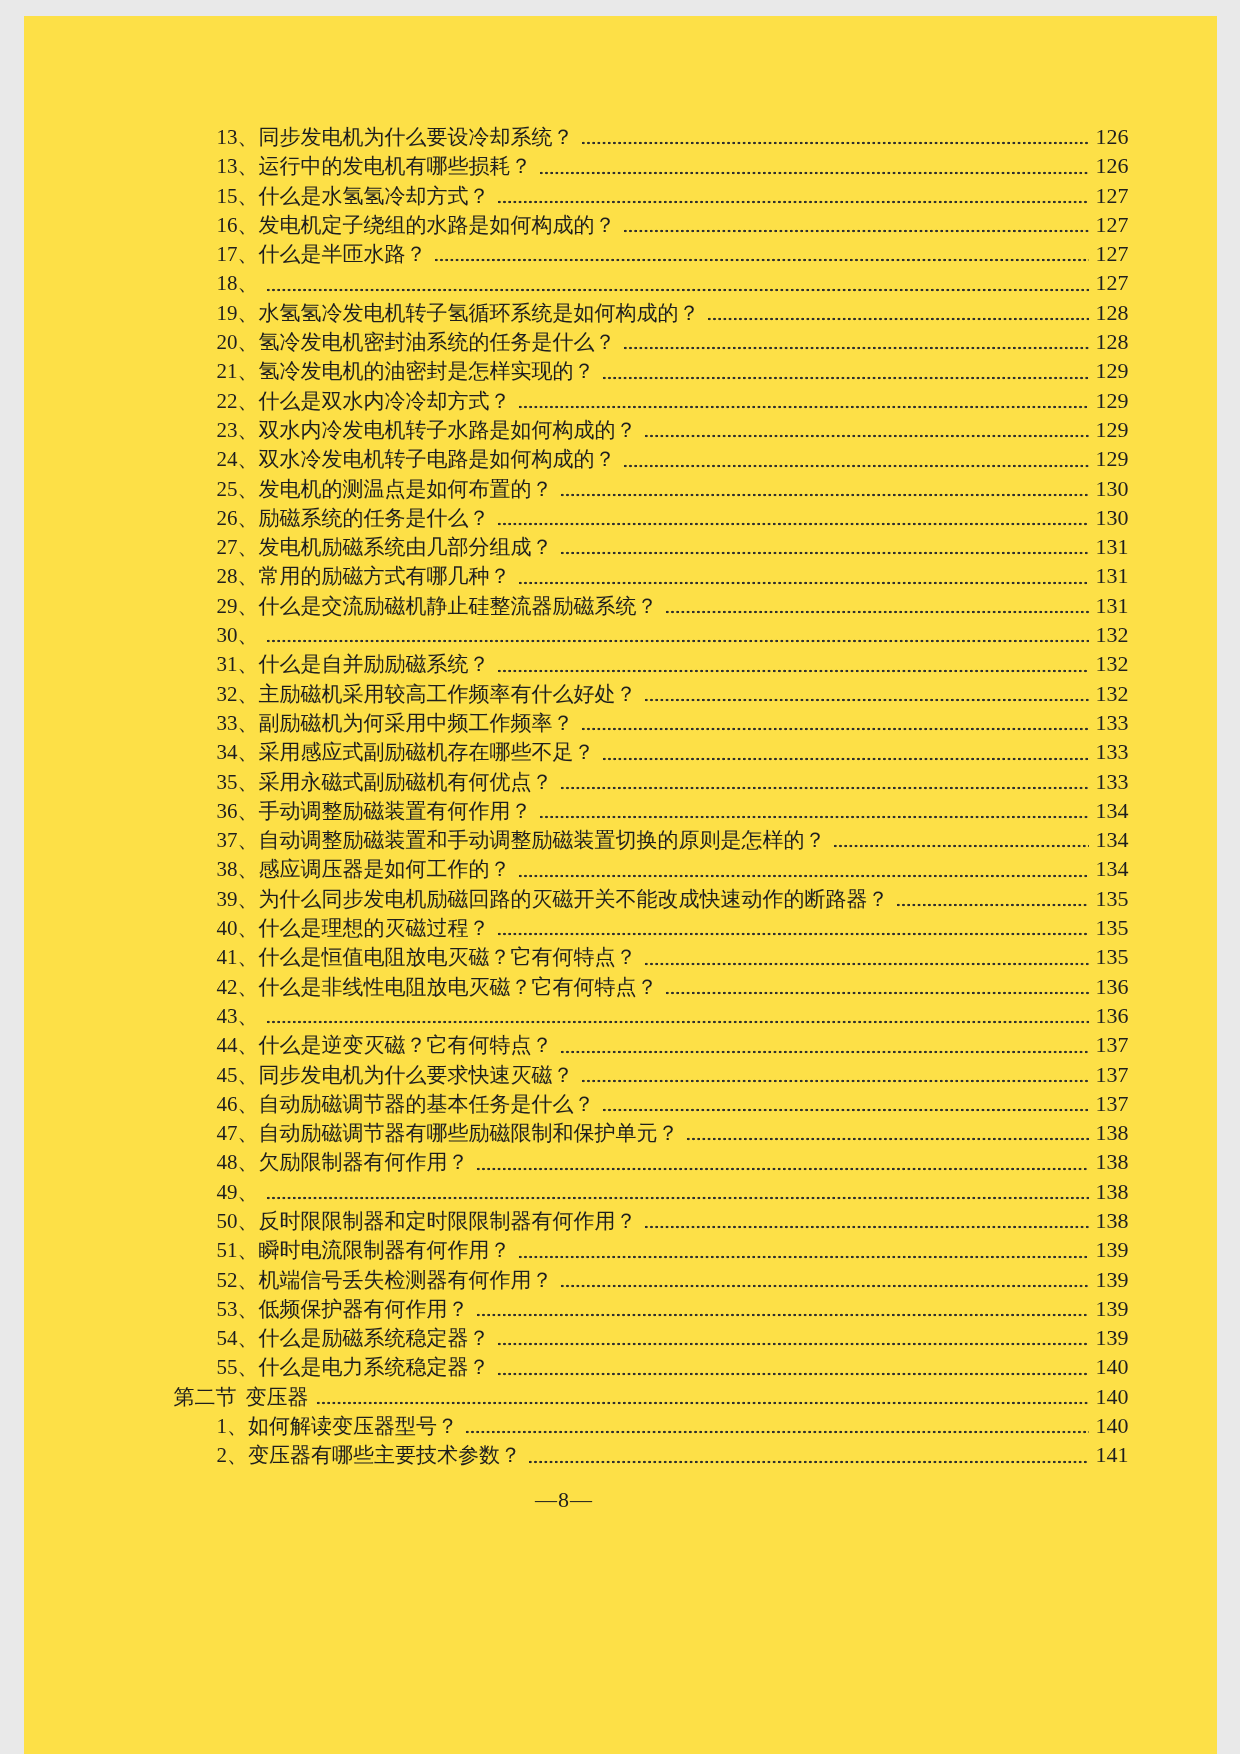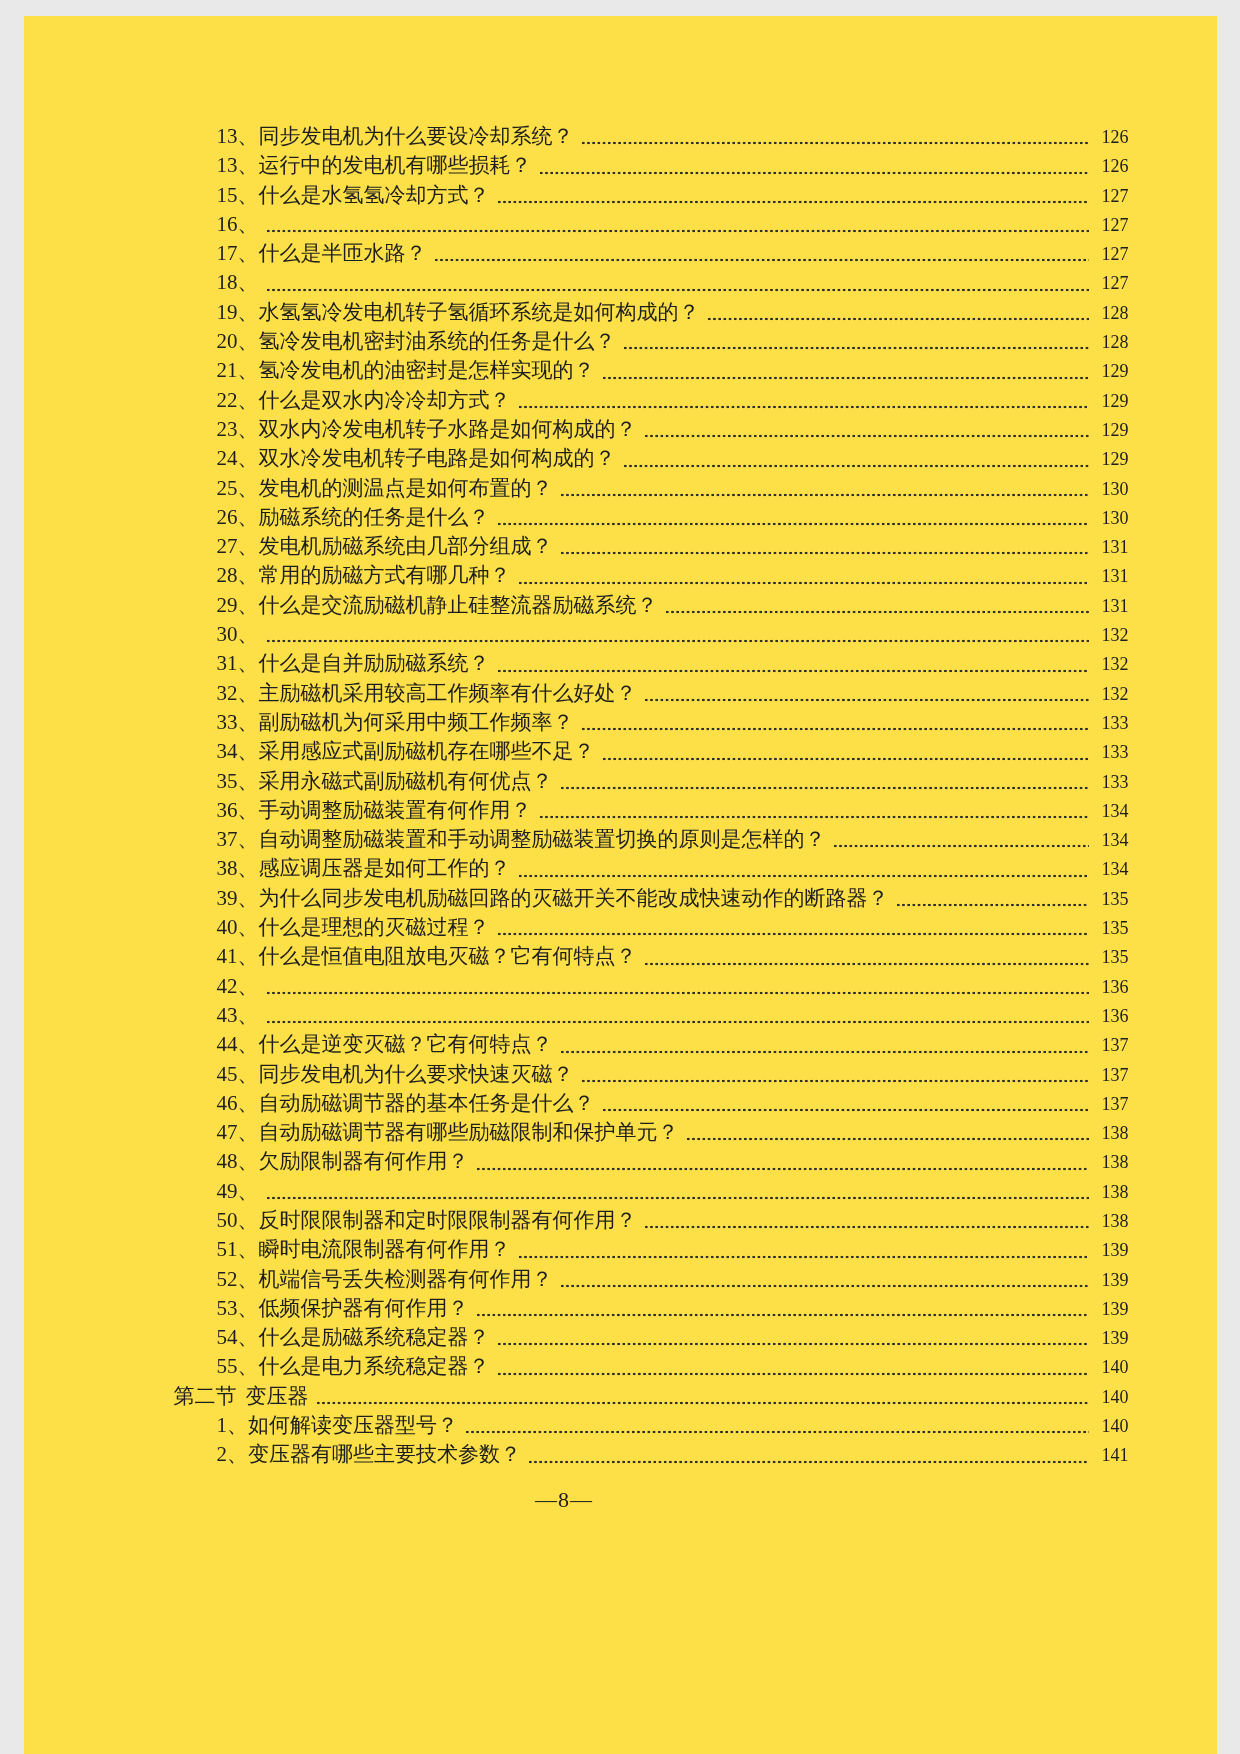--- a/index.html
+++ b/index.html
@@ -37,21 +37,21 @@
     height: 4px;
     margin: 0 2px 6px 8px;
     background-image: radial-gradient(circle at 1.4px 2px, #2e2e2e 1.15px, transparent 1.55px);
     background-size: 5.2px 4px;
     background-repeat: repeat-x;
     min-width: 20px;
   }
   .pagenum {
     min-width: 38px;
     text-align: right;
-    font-size: 18px;
+    font-size: 22px;
   }
   .footer {
     position: absolute;
     top: 1471px;
     left: 0;
     width: 100%;
     box-sizing: border-box;
     padding-right: 112px;
     text-align: center;
     font-size: 22px;
@@ -81,20 +81,21 @@
 
       <div class="toc-row level-item">
         <span class="num">15、</span>
         <span class="title">什么是水氢氢冷却方式？</span>
         <span class="leader"></span>
         <span class="pagenum">127</span>
       </div>
 
       <div class="toc-row level-item">
         <span class="num">16、</span>
+        <span class="title">发电机定子绕组的水路是如何构成的？</span>
         <span class="leader"></span>
         <span class="pagenum">127</span>
       </div>
 
       <div class="toc-row level-item">
         <span class="num">17、</span>
         <span class="title">什么是半匝水路？</span>
         <span class="leader"></span>
         <span class="pagenum">127</span>
       </div>
@@ -260,20 +261,21 @@
 
       <div class="toc-row level-item">
         <span class="num">41、</span>
         <span class="title">什么是恒值电阻放电灭磁？它有何特点？</span>
         <span class="leader"></span>
         <span class="pagenum">135</span>
       </div>
 
       <div class="toc-row level-item">
         <span class="num">42、</span>
+        <span class="title">什么是非线性电阻放电灭磁？它有何特点？</span>
         <span class="leader"></span>
         <span class="pagenum">136</span>
       </div>
 
       <div class="toc-row level-item">
         <span class="num">43、</span>
         <span class="leader"></span>
         <span class="pagenum">136</span>
       </div>
 

